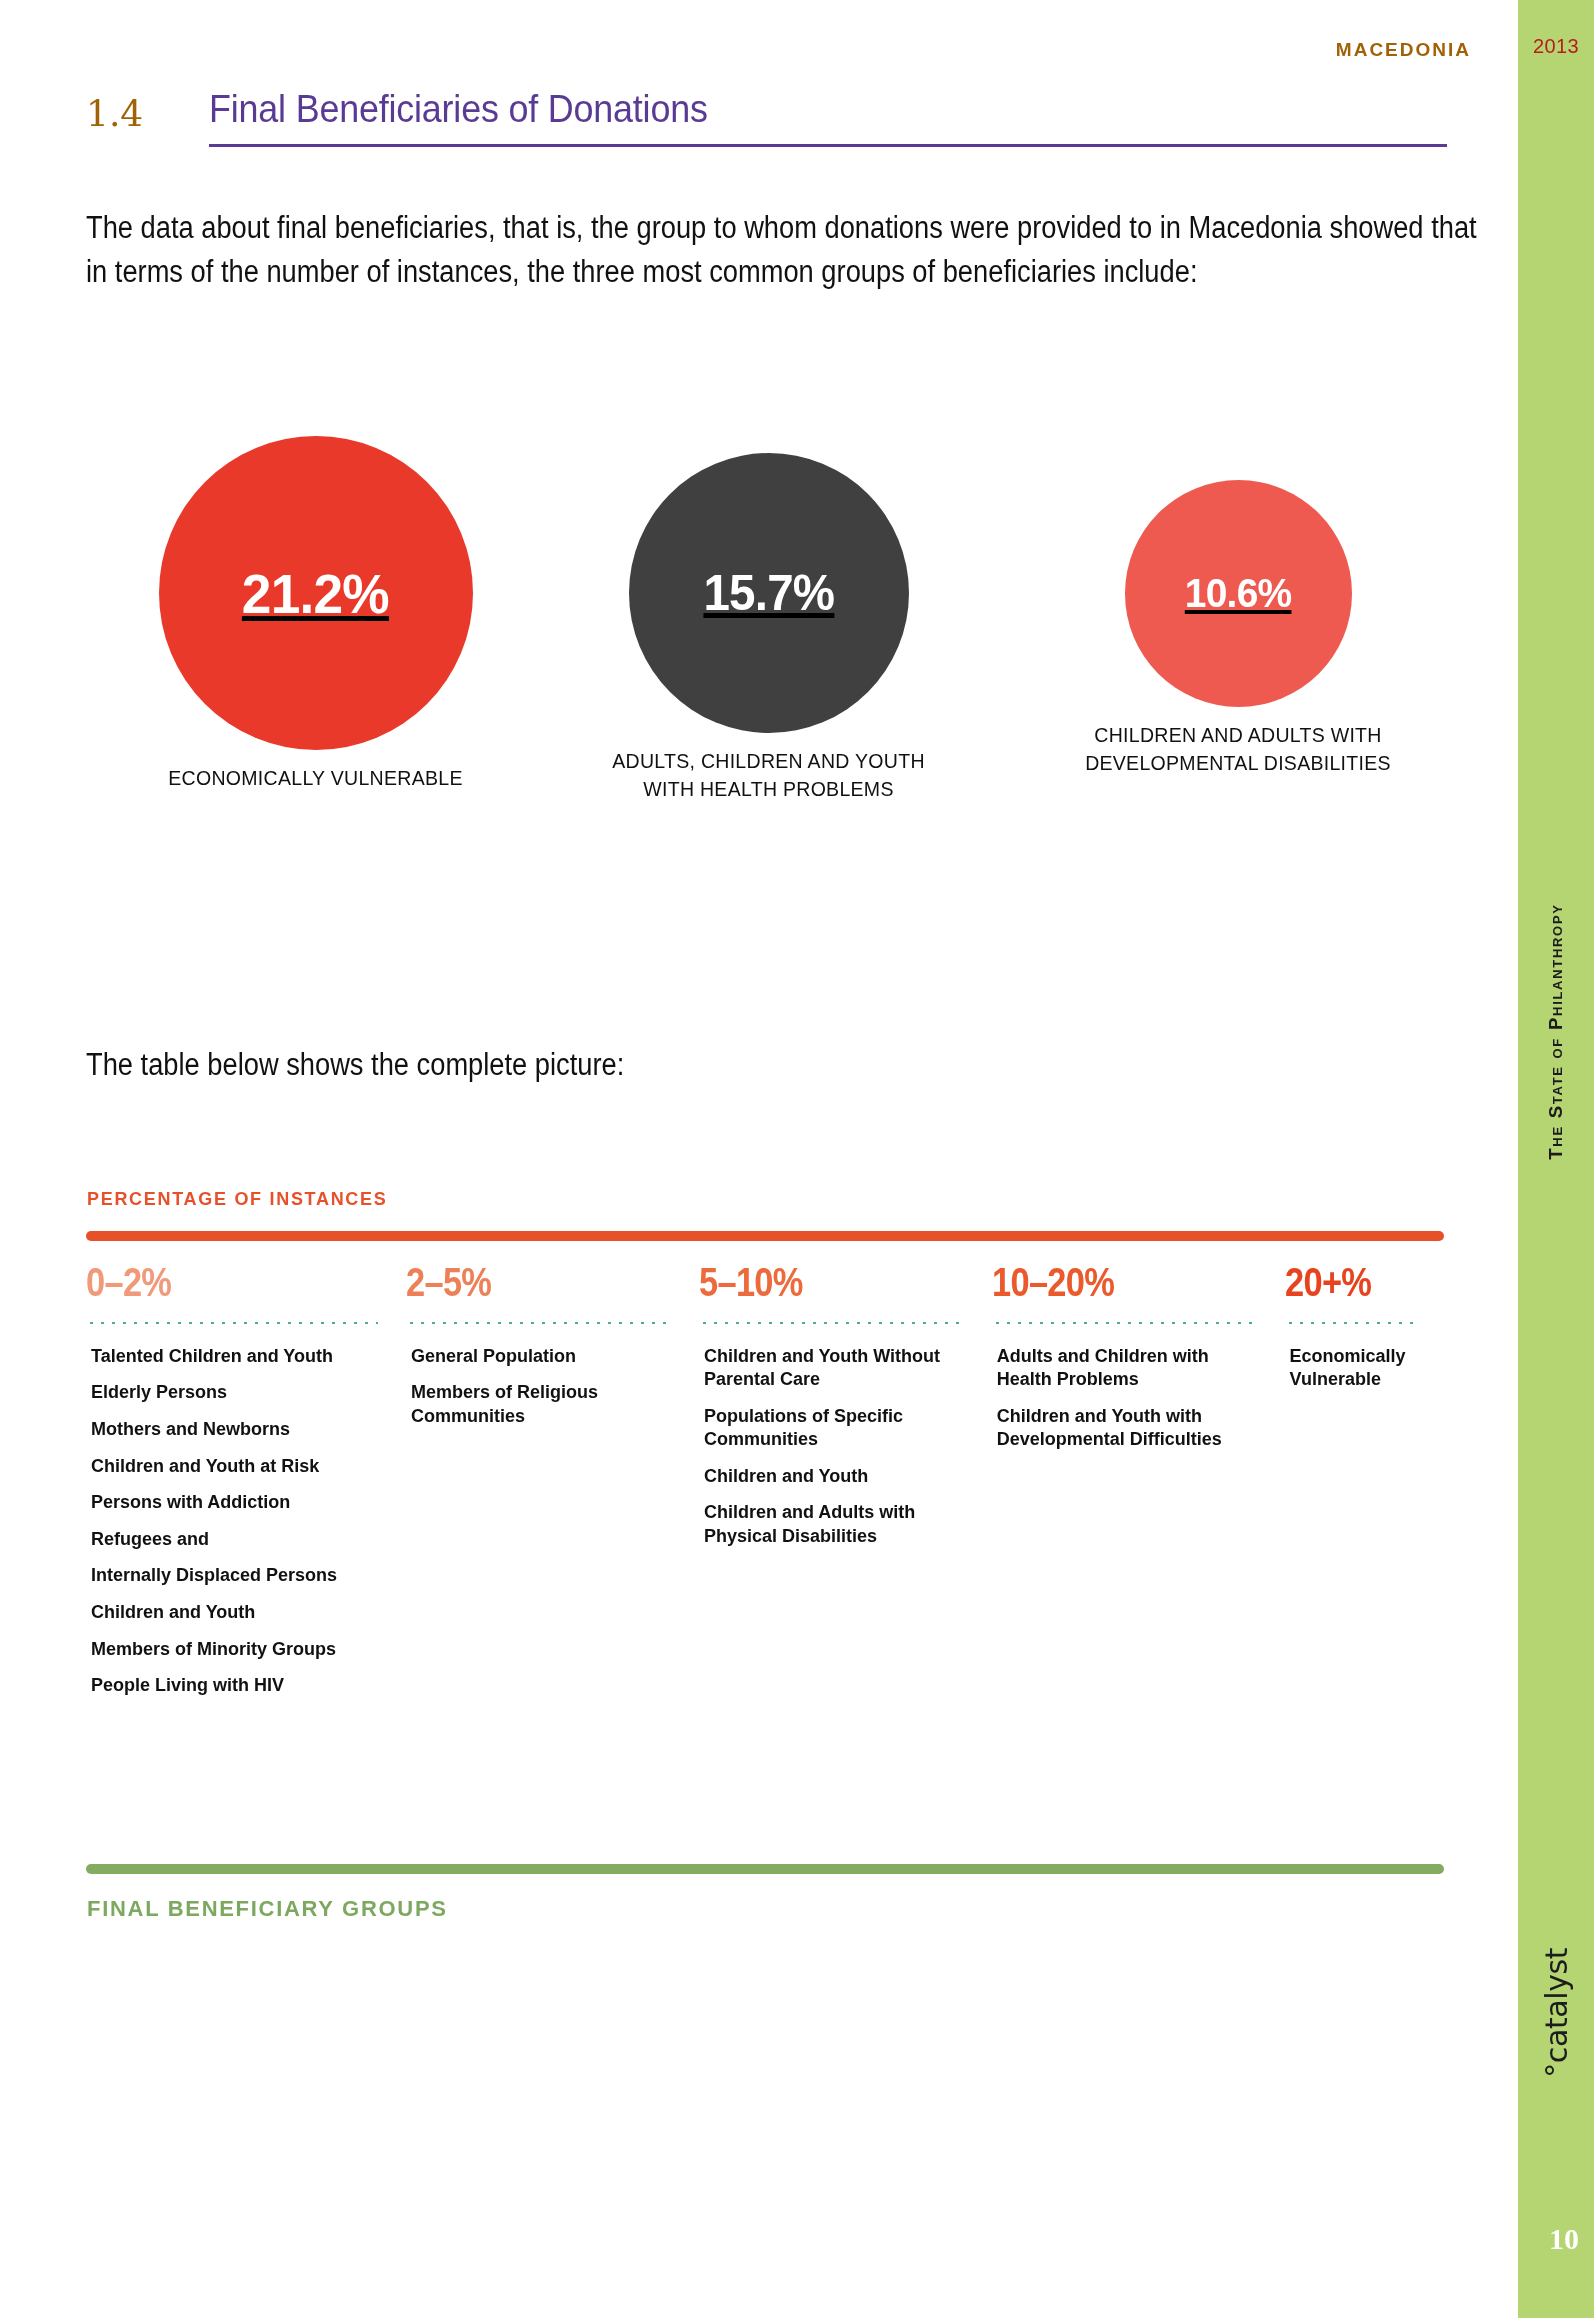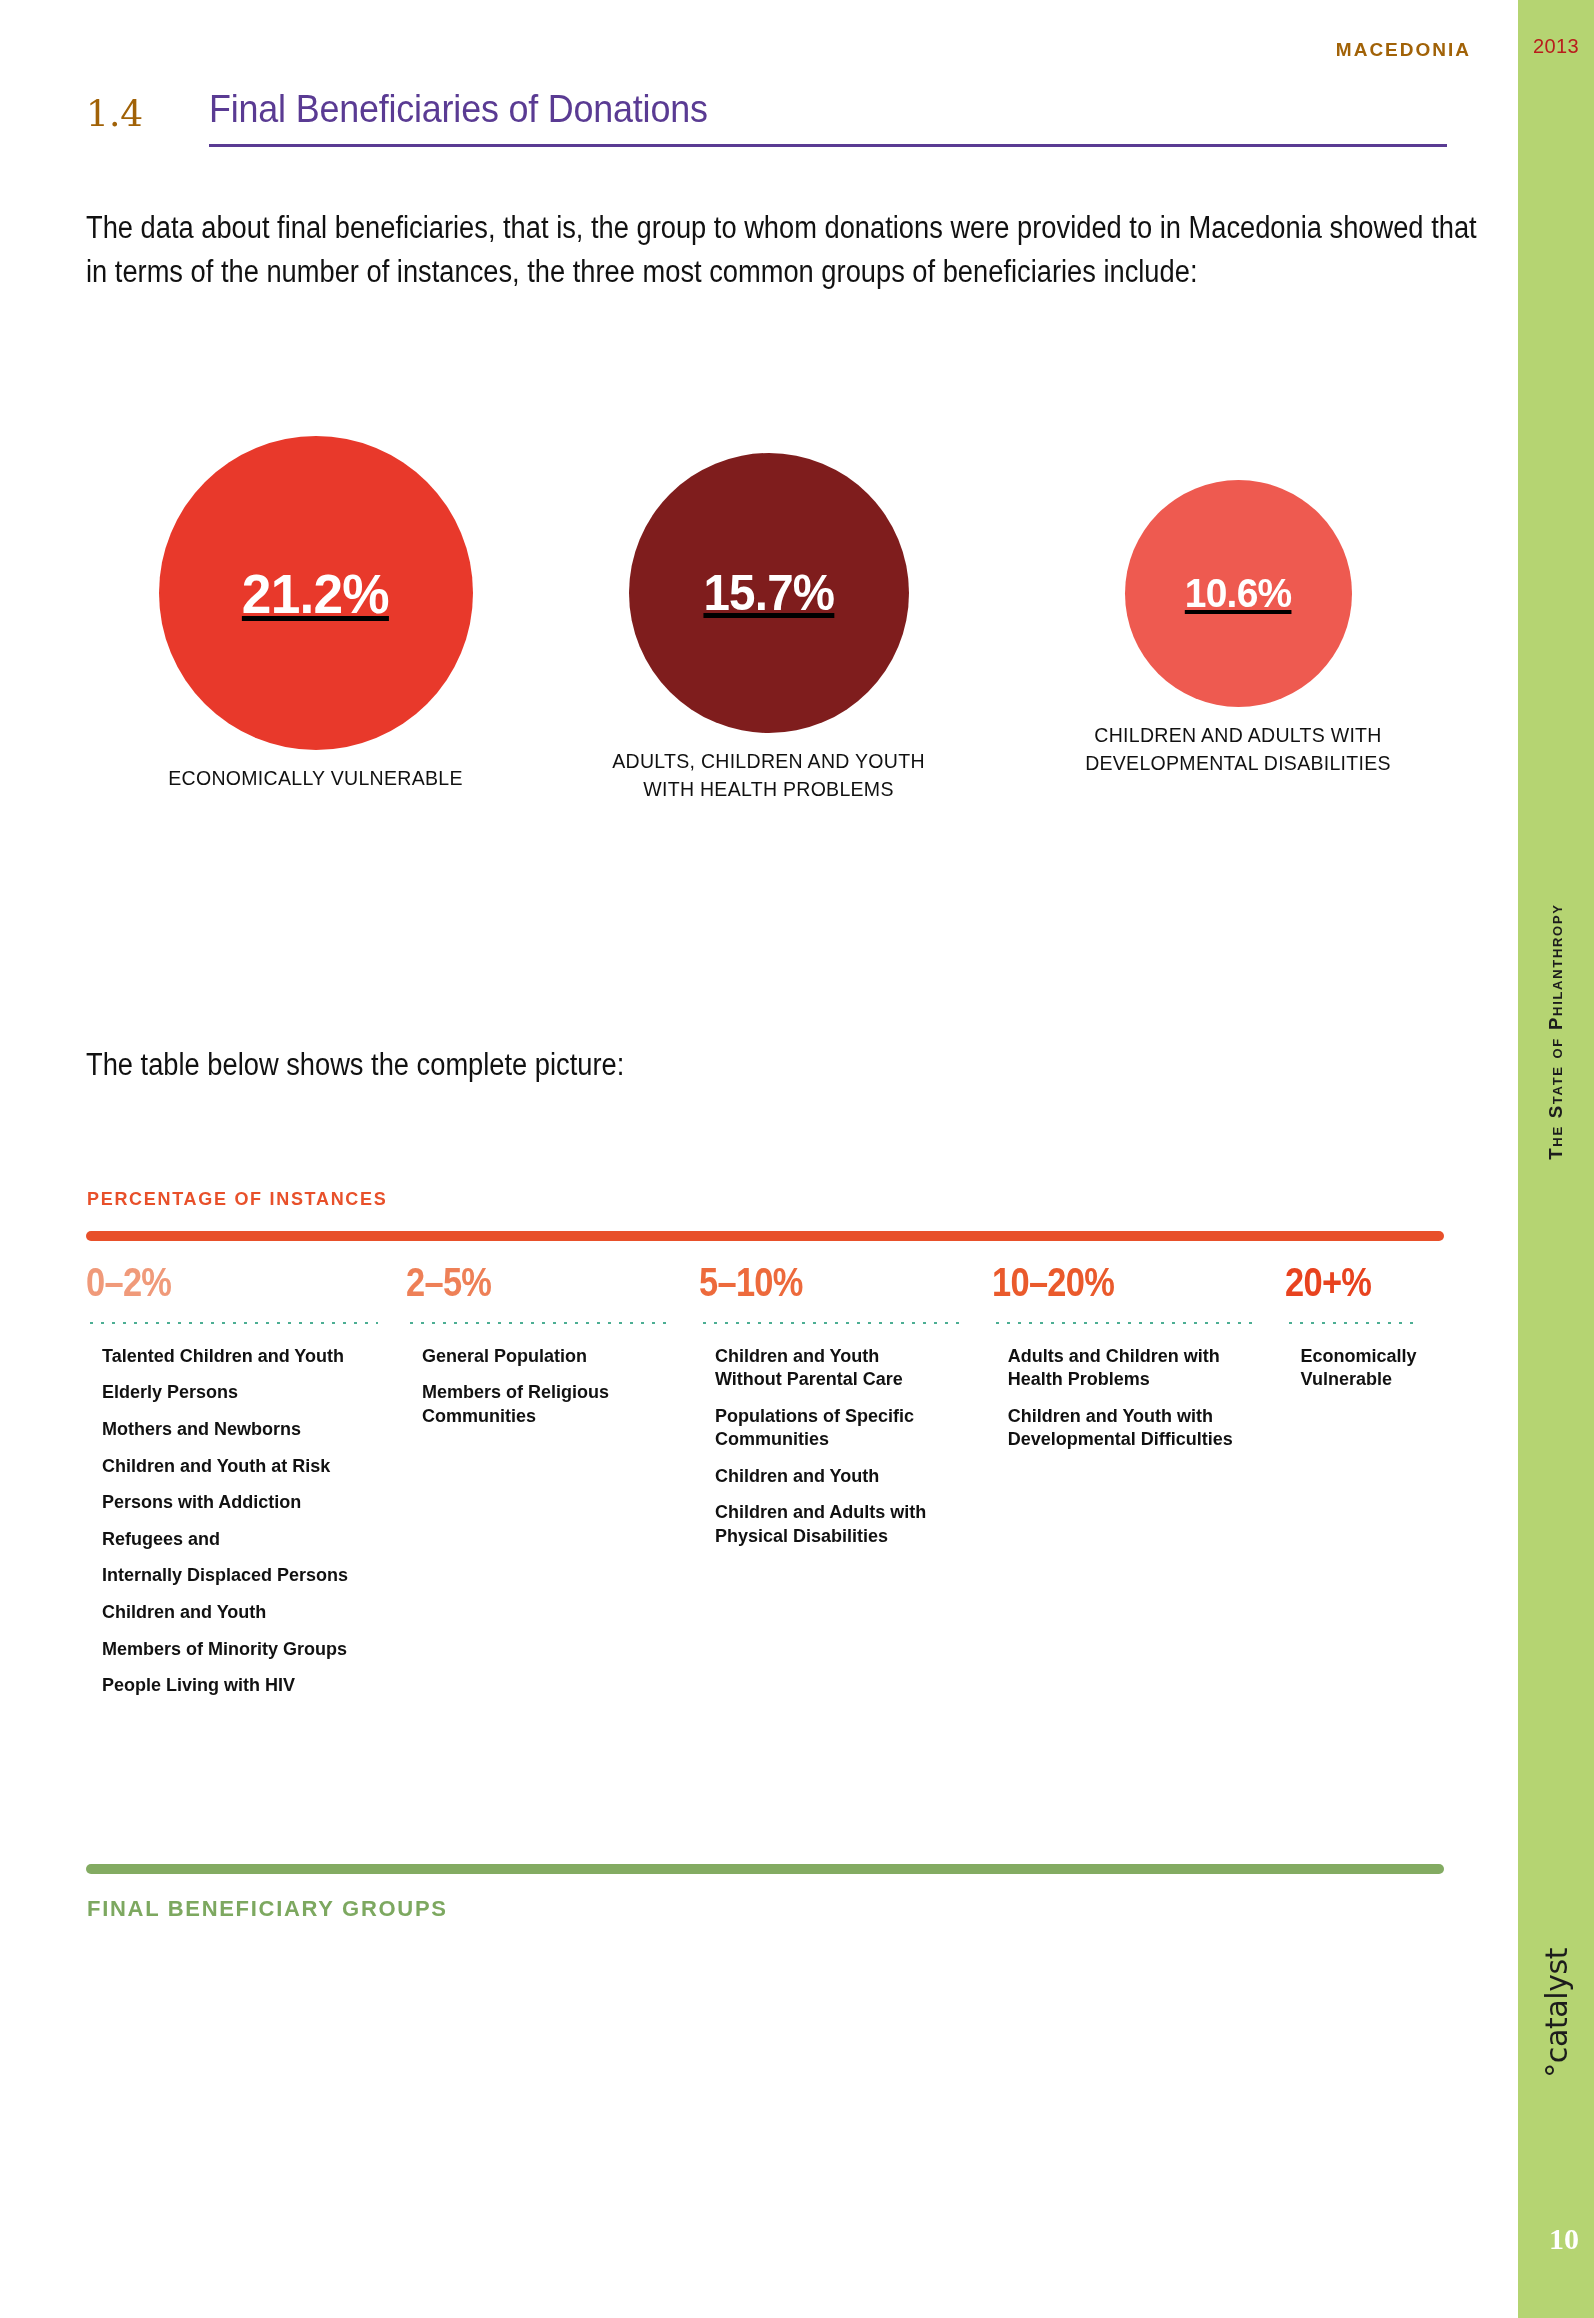--- a/index.html
+++ b/index.html
@@ -266,21 +266,21 @@
   .col-dots {
     height: 6.2px;
     margin-bottom: 18.7px;
     background-image: radial-gradient(circle, #4cae93 1.2px, rgba(255,255,255,0) 1.4px);
     background-size: 11px 6.2px;
     background-repeat: repeat-x;
     background-position: 0 center;
   }
   .col-items {
     list-style: none;
-    margin: 16px;
+    margin: 5px;
     padding: 0;
   }
   .col-items li {
     font-size: 18px;
     line-height: 1.30;
     font-weight: bold;
     color: #111111;
     margin-bottom: 13.2px;
     font-family: "Liberation Sans", sans-serif;
   }
@@ -311,21 +311,21 @@
   <div class="para para-intro">The data about final beneficiaries, that is, the group to whom donations were provided to in Macedonia showed that in terms of the number of instances, the three most common groups of beneficiaries include:</div>
 
   <div class="circles">
       <div class="circle-cell" style="left: 0px; width: 459px; padding-top: 0px;">
         <div class="bubble" style="width: 314px; height: 314px; background: rgb(232, 57, 43);">
           <div class="bubble-val" style="font-size: 56px;">21.2%</div>
         </div>
         <div class="circle-label">ECONOMICALLY VULNERABLE</div>
       </div>
       <div class="circle-cell" style="left: 483px; width: 399px; padding-top: 17px;">
-        <div class="bubble" style="width: 280px; height: 280px; background: #7f1d1d;">
+        <div class="bubble" style="width: 280px; height: 280px; background: #404040;">
           <div class="bubble-val" style="font-size: 50px;">15.7%</div>
         </div>
         <div class="circle-label">ADULTS, CHILDREN AND YOUTH<br>WITH HEALTH PROBLEMS</div>
       </div>
       <div class="circle-cell" style="left: 942px; width: 420px; padding-top: 44px;">
         <div class="bubble" style="width: 227px; height: 227px; background: rgb(238, 90, 80);">
           <div class="bubble-val" style="font-size: 41px;">10.6%</div>
         </div>
         <div class="circle-label">CHILDREN AND ADULTS WITH<br>DEVELOPMENTAL DISABILITIES</div>
       </div>

